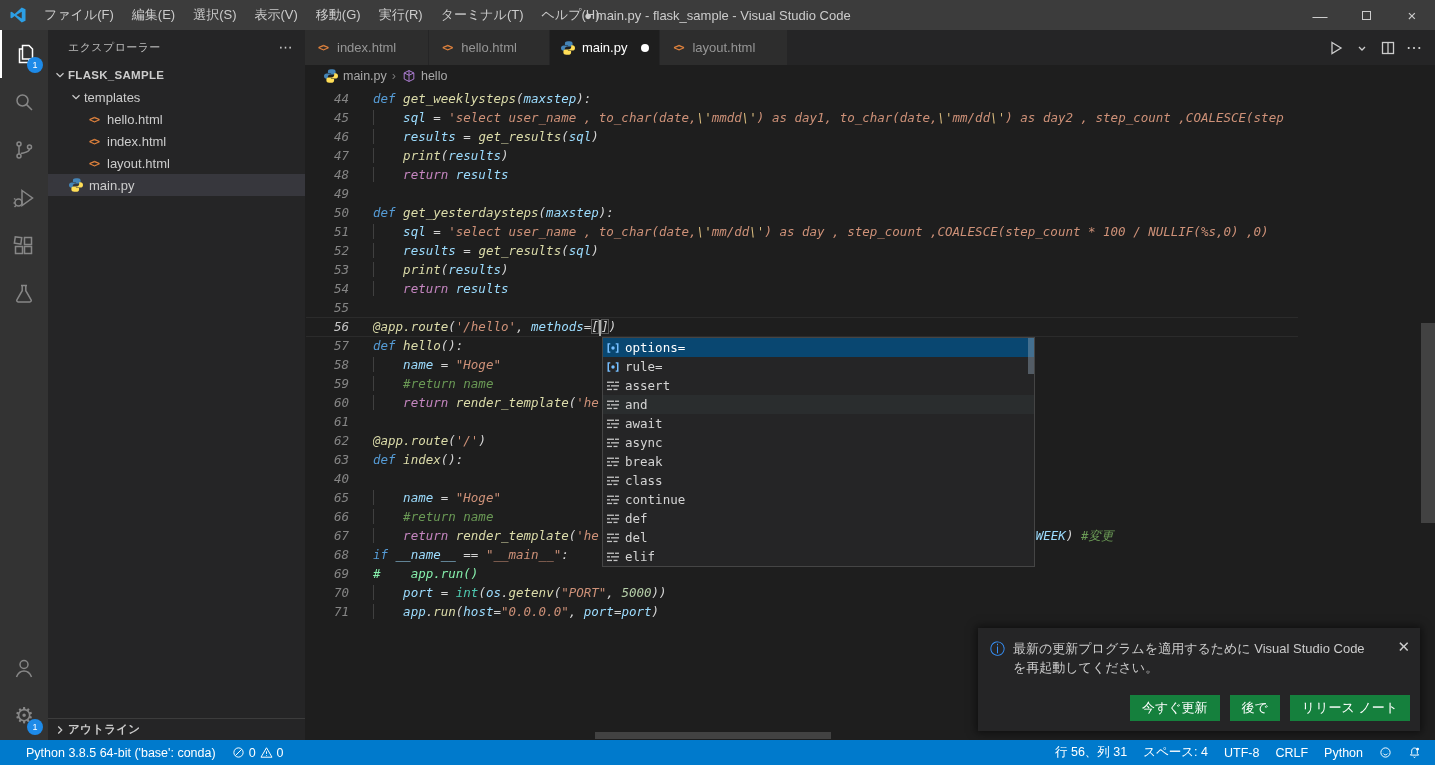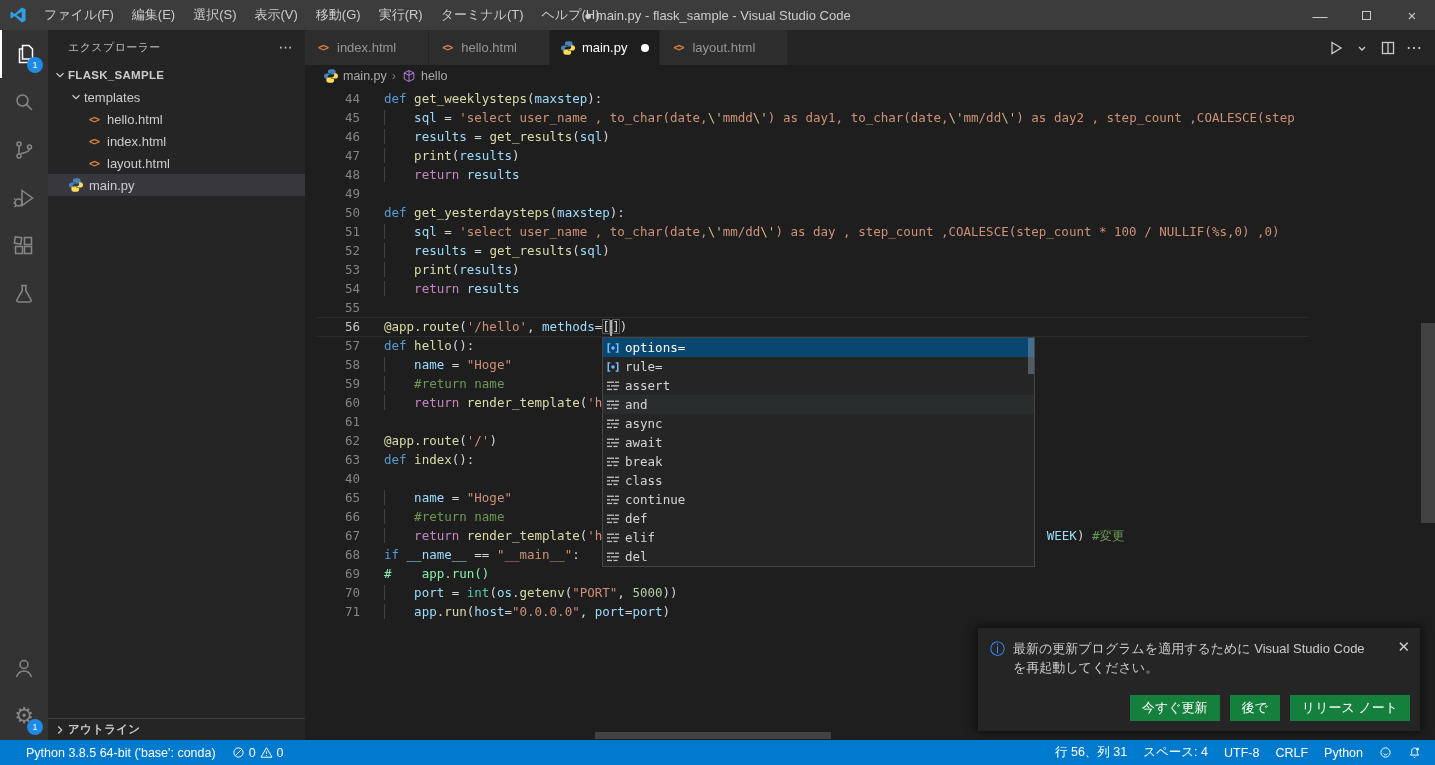--- a/index.html
+++ b/index.html
@@ -55,21 +55,21 @@
   .ea svg { width:16px; height:16px; stroke:#cccccc; fill:none; stroke-width:1.3;}
 
   #breadcrumb { position:absolute; left:0; top:35px; width:1130px; height:22px; display:flex; align-items:center;
     padding-left:18px; font-size:12.5px; color:#a9a9a9; background:#1e1e1e;}
   .bc-item { display:flex; align-items:center; cursor:pointer;}
   .bc-item .fi { margin-right:4px;}
   .bc-sep { margin:0 5px; color:#7a7a7a;}
 
   
   #code-area { position:absolute; left:0; top:57px; width:1130px; height:653px; overflow:hidden;}
-  #code-lines { position:absolute; left:12px; top:2px; width:992px; }
+  #code-lines { position:absolute; left:1px; top:2px; width:992px;font-style:italic; }
   .code-line { position:relative; height:19px; line-height:19px; white-space:pre; font-family:"DejaVu Sans Mono", monospace; font-size:12.5px; display:flex;}
   .code-line.current::after { content:""; position:absolute; left:0; top:0; width:992px; height:18px;
     border-top:1px solid #2b2b2b; border-bottom:1px solid #2b2b2b; pointer-events:none;}
   .ln { width:67px; padding-right:24px; text-align:right; color:#858585; flex:none;}
   .code-line.current .ln { color:#c6c6c6;}
   .lc { flex:1; overflow:hidden; white-space:pre;}
   .ind { background:linear-gradient(#404040,#404040) left/1px 100% no-repeat;}
   .bm { outline:1px solid #5a5a5a; outline-offset:-1px;}
   .cursor { display:inline-block; width:1.5px; height:16px; background:#aeafad; vertical-align:middle; margin:0 0.5px;}
 
@@ -469,40 +469,40 @@
               </svg></span><span>and</span></div>
           <div class="sg-row"><span class="si"><svg width="16" height="16" viewBox="0 0 16 16">
                 <g fill="#c5c5c5">
                   <rect x="2" y="3.6" width="7" height="1.3"></rect>
                   <rect x="10" y="3.6" width="4" height="1.3"></rect>
                   <rect x="2" y="7.2" width="3" height="1.3"></rect>
                   <rect x="6" y="7.2" width="8" height="1.3"></rect>
                   <rect x="2" y="10.8" width="5" height="1.3"></rect>
                   <rect x="8.5" y="10.8" width="4" height="1.3"></rect>
                 </g>
+              </svg></span><span>await</span></div>
+          <div class="sg-row"><span class="si"><svg width="16" height="16" viewBox="0 0 16 16">
+                <g fill="#c5c5c5">
+                  <rect x="2" y="3.6" width="7" height="1.3"></rect>
+                  <rect x="10" y="3.6" width="4" height="1.3"></rect>
+                  <rect x="2" y="7.2" width="3" height="1.3"></rect>
+                  <rect x="6" y="7.2" width="8" height="1.3"></rect>
+                  <rect x="2" y="10.8" width="5" height="1.3"></rect>
+                  <rect x="8.5" y="10.8" width="4" height="1.3"></rect>
+                </g>
               </svg></span><span>async</span></div>
           <div class="sg-row"><span class="si"><svg width="16" height="16" viewBox="0 0 16 16">
                 <g fill="#c5c5c5">
                   <rect x="2" y="3.6" width="7" height="1.3"></rect>
                   <rect x="10" y="3.6" width="4" height="1.3"></rect>
                   <rect x="2" y="7.2" width="3" height="1.3"></rect>
                   <rect x="6" y="7.2" width="8" height="1.3"></rect>
                   <rect x="2" y="10.8" width="5" height="1.3"></rect>
                   <rect x="8.5" y="10.8" width="4" height="1.3"></rect>
                 </g>
-              </svg></span><span>await</span></div>
-          <div class="sg-row"><span class="si"><svg width="16" height="16" viewBox="0 0 16 16">
-                <g fill="#c5c5c5">
-                  <rect x="2" y="3.6" width="7" height="1.3"></rect>
-                  <rect x="10" y="3.6" width="4" height="1.3"></rect>
-                  <rect x="2" y="7.2" width="3" height="1.3"></rect>
-                  <rect x="6" y="7.2" width="8" height="1.3"></rect>
-                  <rect x="2" y="10.8" width="5" height="1.3"></rect>
-                  <rect x="8.5" y="10.8" width="4" height="1.3"></rect>
-                </g>
               </svg></span><span>break</span></div>
           <div class="sg-row"><span class="si"><svg width="16" height="16" viewBox="0 0 16 16">
                 <g fill="#c5c5c5">
                   <rect x="2" y="3.6" width="7" height="1.3"></rect>
                   <rect x="10" y="3.6" width="4" height="1.3"></rect>
                   <rect x="2" y="7.2" width="3" height="1.3"></rect>
                   <rect x="6" y="7.2" width="8" height="1.3"></rect>
                   <rect x="2" y="10.8" width="5" height="1.3"></rect>
                   <rect x="8.5" y="10.8" width="4" height="1.3"></rect>
                 </g>
@@ -529,31 +529,31 @@
               </svg></span><span>def</span></div>
           <div class="sg-row"><span class="si"><svg width="16" height="16" viewBox="0 0 16 16">
                 <g fill="#c5c5c5">
                   <rect x="2" y="3.6" width="7" height="1.3"></rect>
                   <rect x="10" y="3.6" width="4" height="1.3"></rect>
                   <rect x="2" y="7.2" width="3" height="1.3"></rect>
                   <rect x="6" y="7.2" width="8" height="1.3"></rect>
                   <rect x="2" y="10.8" width="5" height="1.3"></rect>
                   <rect x="8.5" y="10.8" width="4" height="1.3"></rect>
                 </g>
+              </svg></span><span>del</span></div>
+          <div class="sg-row"><span class="si"><svg width="16" height="16" viewBox="0 0 16 16">
+                <g fill="#c5c5c5">
+                  <rect x="2" y="3.6" width="7" height="1.3"></rect>
+                  <rect x="10" y="3.6" width="4" height="1.3"></rect>
+                  <rect x="2" y="7.2" width="3" height="1.3"></rect>
+                  <rect x="6" y="7.2" width="8" height="1.3"></rect>
+                  <rect x="2" y="10.8" width="5" height="1.3"></rect>
+                  <rect x="8.5" y="10.8" width="4" height="1.3"></rect>
+                </g>
               </svg></span><span>elif</span></div>
-          <div class="sg-row"><span class="si"><svg width="16" height="16" viewBox="0 0 16 16">
-                <g fill="#c5c5c5">
-                  <rect x="2" y="3.6" width="7" height="1.3"></rect>
-                  <rect x="10" y="3.6" width="4" height="1.3"></rect>
-                  <rect x="2" y="7.2" width="3" height="1.3"></rect>
-                  <rect x="6" y="7.2" width="8" height="1.3"></rect>
-                  <rect x="2" y="10.8" width="5" height="1.3"></rect>
-                  <rect x="8.5" y="10.8" width="4" height="1.3"></rect>
-                </g>
-              </svg></span><span>del</span></div>
         </div>
       <div id="sg-thumb"></div>
     </div>
   </div>
 </div>
 
 <div id="notification">
   <div id="notif-body">
     <span id="notif-icon">ⓘ</span>
     <span id="notif-msg">最新の更新プログラムを適用するために Visual Studio Code を再起動してください。</span>

